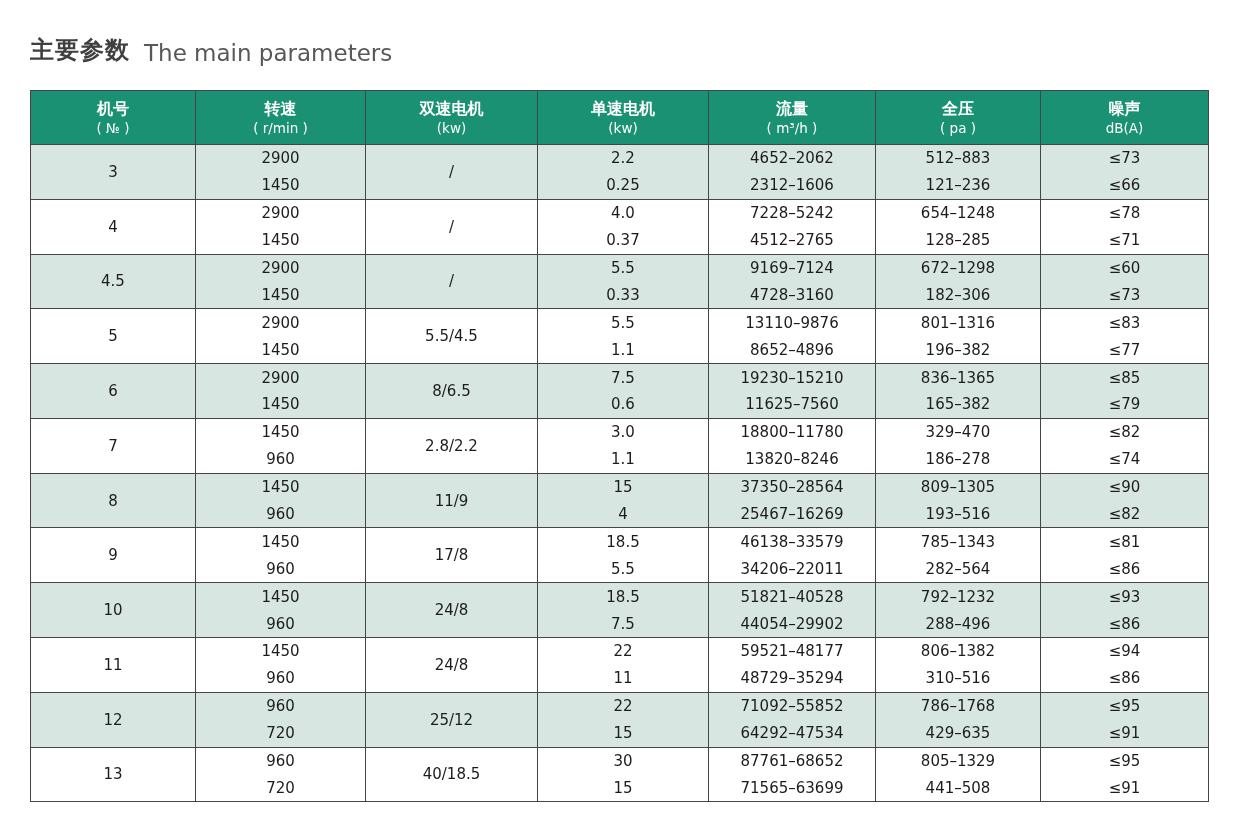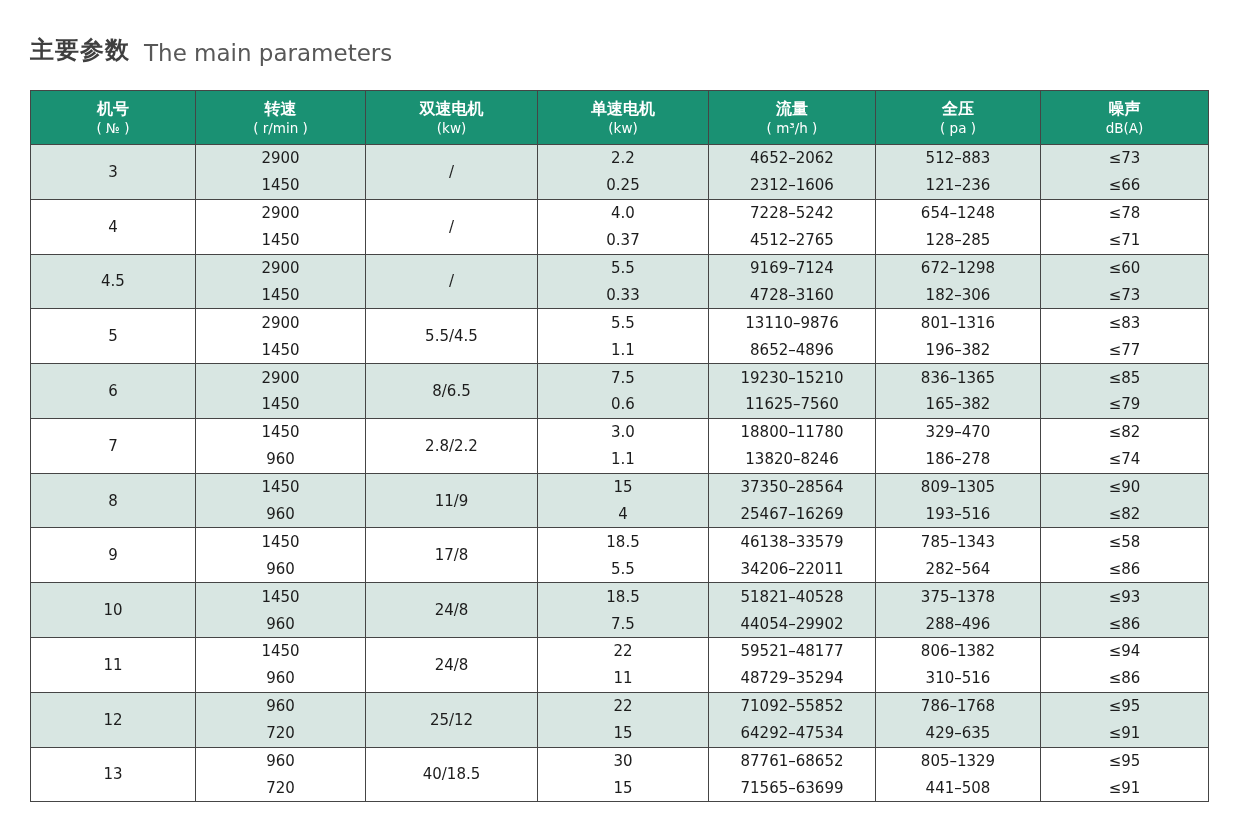--- a/index.html
+++ b/index.html
@@ -209,36 +209,36 @@
           <td class="sub">193–516</td>
           <td class="sub">≤82</td>
         </tr>
         <tr class="row-a">
           <td class="span-cell" rowspan="2">9</td>
           <td class="sub">1450</td>
           <td class="span-cell" rowspan="2">17/8</td>
           <td class="sub">18.5</td>
           <td class="sub">46138–33579</td>
           <td class="sub">785–1343</td>
-          <td class="sub">≤58</td>
+          <td class="sub">≤81</td>
         </tr>
         <tr class="row-b">
           <td class="sub">960</td>
           <td class="sub">5.5</td>
           <td class="sub">34206–22011</td>
           <td class="sub">282–564</td>
           <td class="sub">≤86</td>
         </tr>
         <tr class="row-a shaded">
           <td class="span-cell" rowspan="2">10</td>
           <td class="sub">1450</td>
           <td class="span-cell" rowspan="2">24/8</td>
           <td class="sub">18.5</td>
           <td class="sub">51821–40528</td>
-          <td class="sub">375–1378</td>
+          <td class="sub">792–1232</td>
           <td class="sub">≤93</td>
         </tr>
         <tr class="row-b shaded">
           <td class="sub">960</td>
           <td class="sub">7.5</td>
           <td class="sub">44054–29902</td>
           <td class="sub">288–496</td>
           <td class="sub">≤86</td>
         </tr>
         <tr class="row-a">

